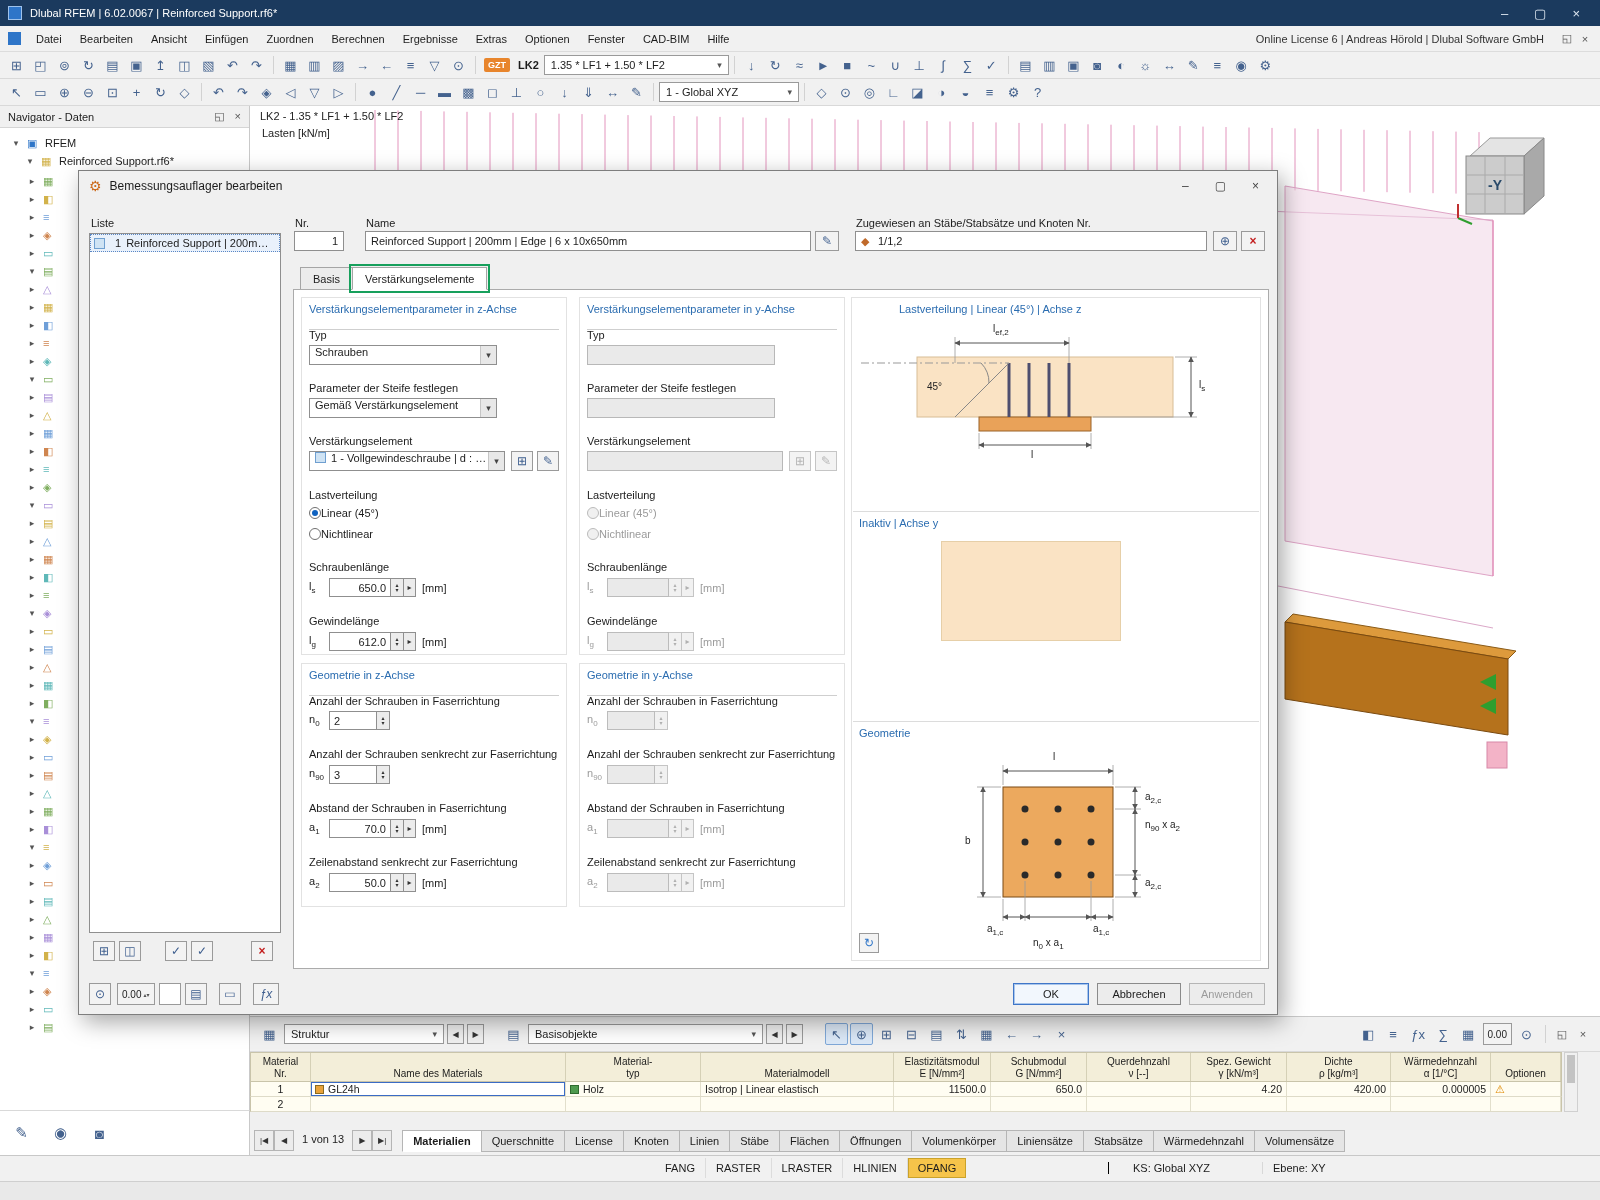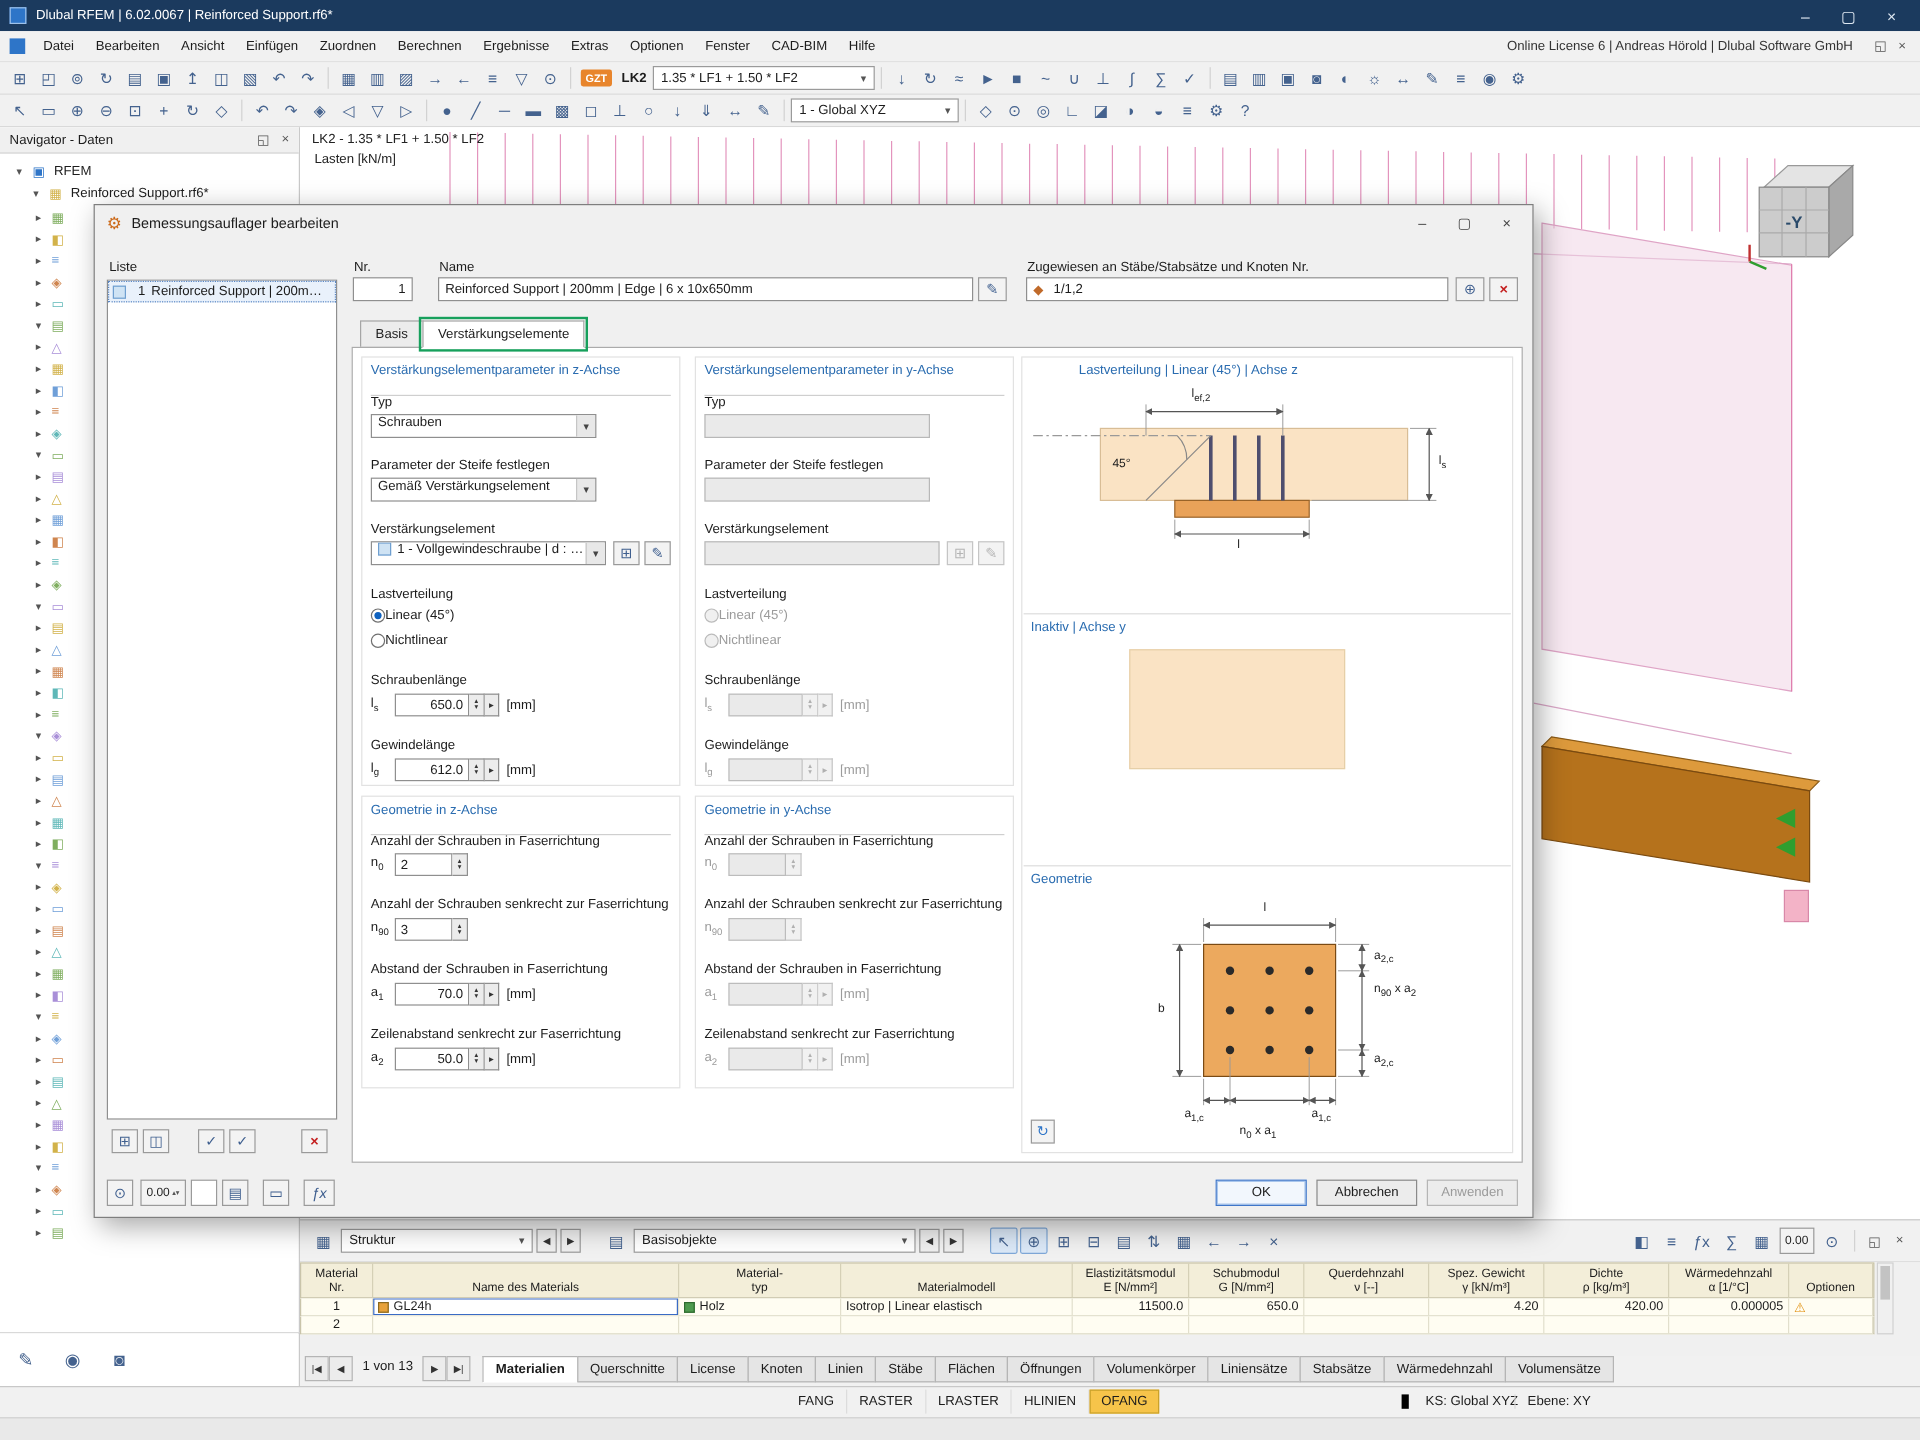--- a/index.html
+++ b/index.html
@@ -1123,16 +1123,16 @@
 </div>
 
 <div id="statusbar" class="p">
   <span class="snapgrp">
       <span class="snap"><span>FANG</span></span>
       <span class="snap"><span>RASTER</span></span>
       <span class="snap"><span>LRASTER</span></span>
       <span class="snap"><span>HLINIEN</span></span>
       <span class="snap active"><span>OFANG</span></span>
     </span>
-  <span class="p" style="left:1168px;top:6px;border-left:6px solid #000000;padding-left:14px">KS: Global XYZ</span>
+  <span class="p" style="left:1108px;top:6px;border-left:1px solid #000000;padding-left:24px">KS: Global XYZ</span>
   <span class="p" style="left:1262px;top:6px;border-left:1px solid #d8d8d8;padding-left:10px">Ebene: XY</span>
 </div>
 <div id="bstrip" class="p"></div>
 
 </body></html>

